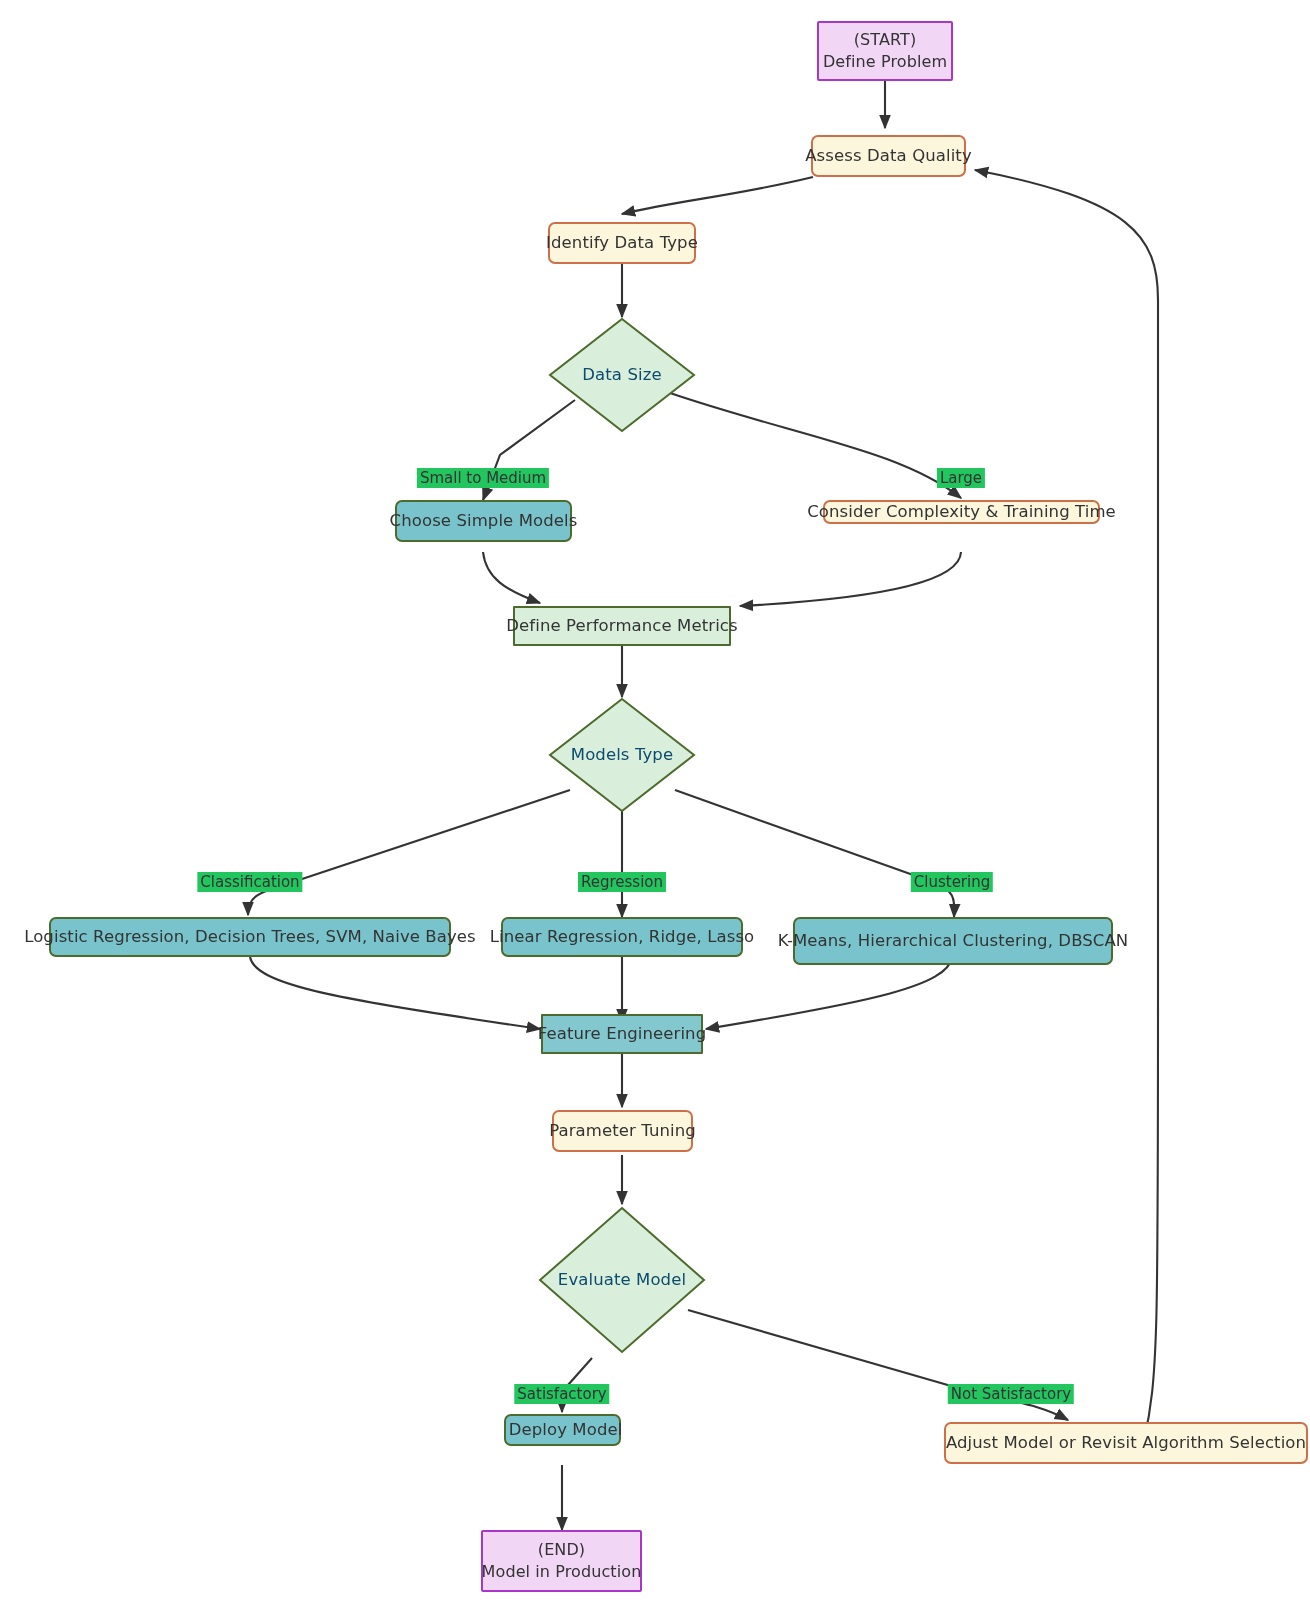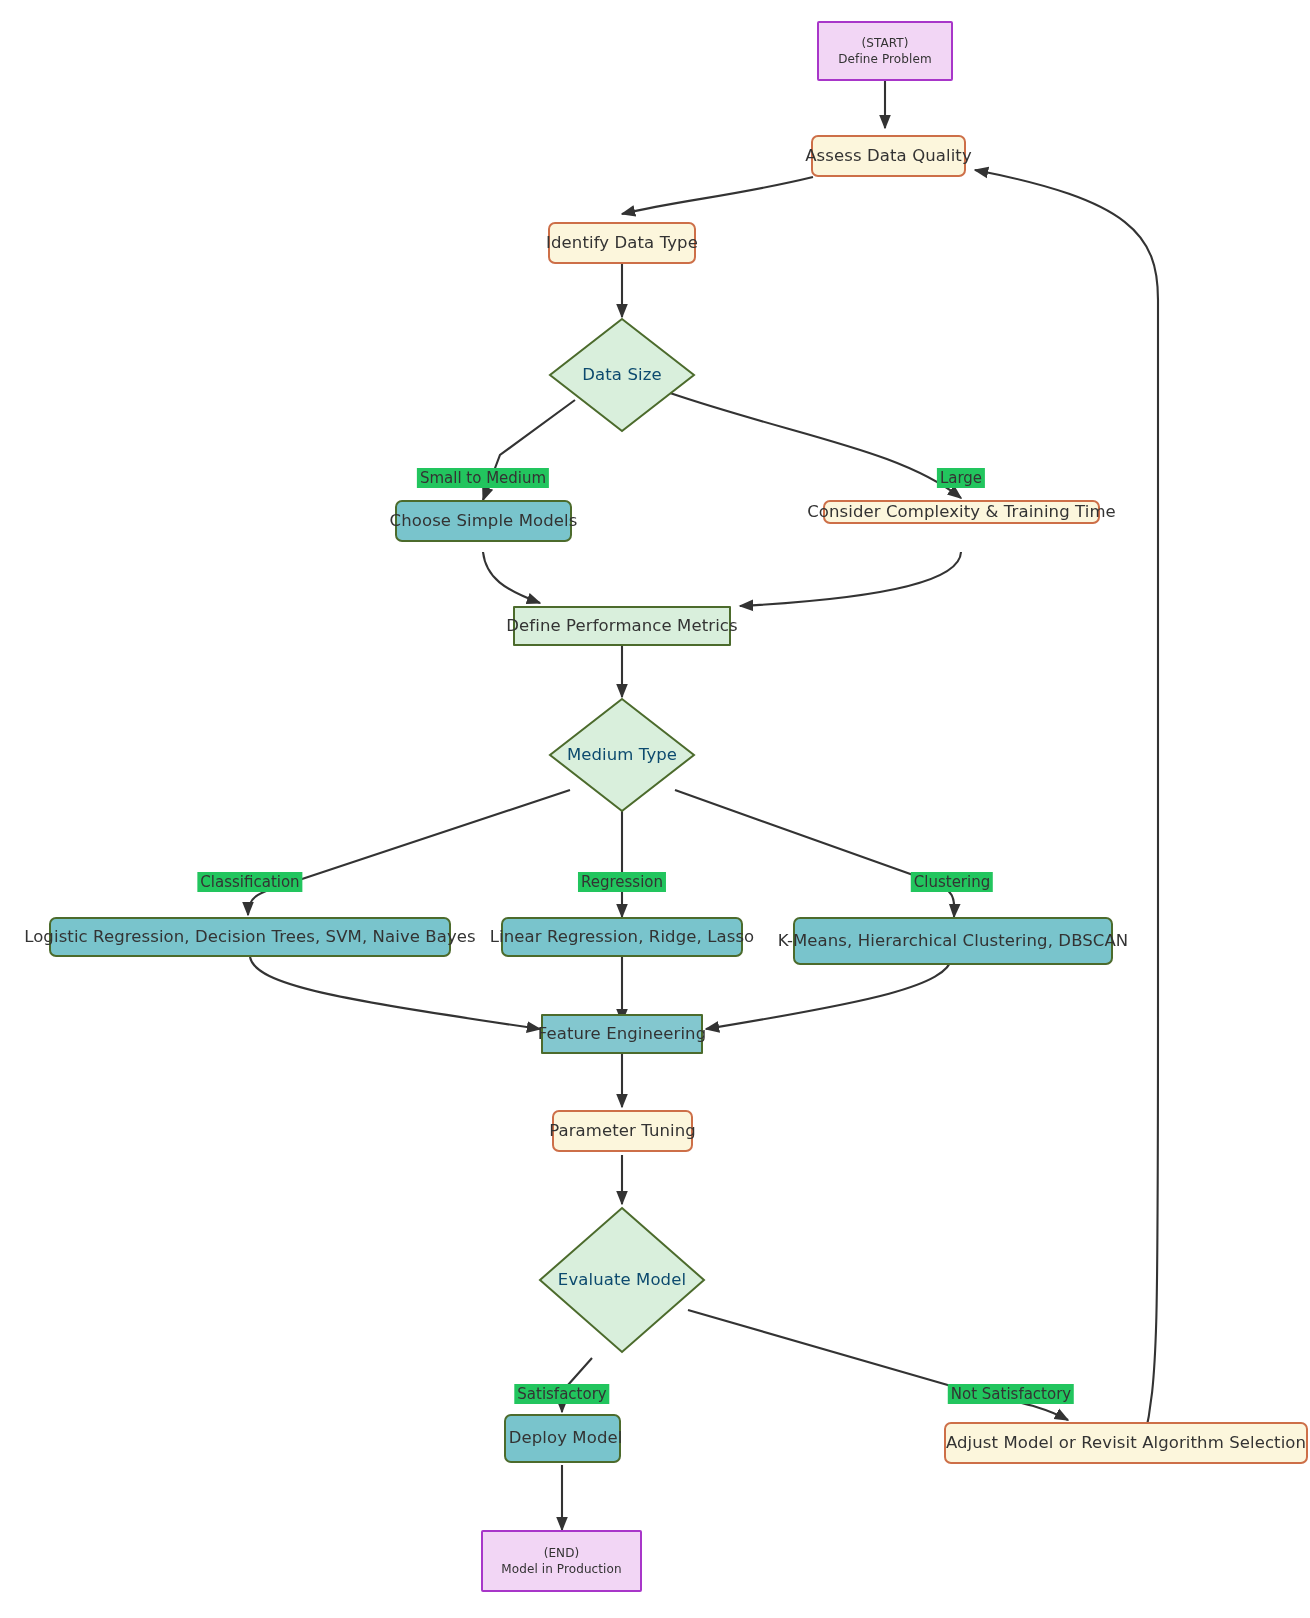--- a/index.html
+++ b/index.html
@@ -43,21 +43,21 @@
     font-size: 16.5px;
     line-height: 1.35;
     letter-spacing: 0.1px;
     white-space: nowrap;
   }
   
   .n-start {
     background: #f2d6f5;
     border: 2px solid #a836c9;
     border-radius: 2px;
-    font-size: 12px;
+    font-size: 16px;
     padding: 6px 16px;
   }
   .n-process-yellow {
     background: #fcf6dc;
     border: 2px solid #cd6f48;
     border-radius: 7px;
     padding: 6px 14px;
   }
   .n-teal-round {
     background: #79c4cc;
@@ -188,21 +188,21 @@
   </div>
 
   <div class="node n-green-square" style="left:513px; top:606px; width:218px; height:40px;">
     <span>Define Performance Metrics</span>
   </div>
 
   <div class="node n-decision" style="left:548px; top:697px; width:148px; height:116px;">
     <svg class="dia-shape" viewBox="0 0 148 116" preserveAspectRatio="none">
       <polygon points="74,2 146,58 74,114 2,58" fill="#d9efdc" stroke="#4c6b2c" stroke-width="2"></polygon>
     </svg>
-    <span class="dia-label">Medium Type</span>
+    <span class="dia-label">Models Type</span>
   </div>
 
   <div class="node n-teal-round" style="left:49px; top:917px; width:402px; height:40px;">
     <span>Logistic Regression, Decision Trees, SVM, Naive Bayes</span>
   </div>
 
   <div class="node n-teal-round" style="left:501px; top:917px; width:242px; height:40px;">
     <span>Linear Regression, Ridge, Lasso</span>
   </div>
 
@@ -218,21 +218,21 @@
     <span>Parameter Tuning</span>
   </div>
 
   <div class="node n-decision" style="left:538px; top:1206px; width:168px; height:148px;">
     <svg class="dia-shape" viewBox="0 0 168 148" preserveAspectRatio="none">
       <polygon points="84,2 166,74 84,146 2,74" fill="#d9efdc" stroke="#4c6b2c" stroke-width="2"></polygon>
     </svg>
     <span class="dia-label">Evaluate Model</span>
   </div>
 
-  <div class="node n-teal-round" style="left:504px; top:1414px; width:117px; height:49px;padding-left:20px;">
+  <div class="node n-teal-round" style="left:504px; top:1414px; width:117px; height:32px;padding-left:20px;">
     <span>Deploy Model</span>
   </div>
 
   <div class="node n-process-yellow" style="left:944px; top:1422px; width:364px; height:42px;">
     <span>Adjust Model or Revisit Algorithm Selection</span>
   </div>
 
   <div class="node n-start" style="left:481px; top:1530px; width:161px; height:62px;">
     <span class="nline">(END)</span>
     <span class="nline">Model in Production</span>

